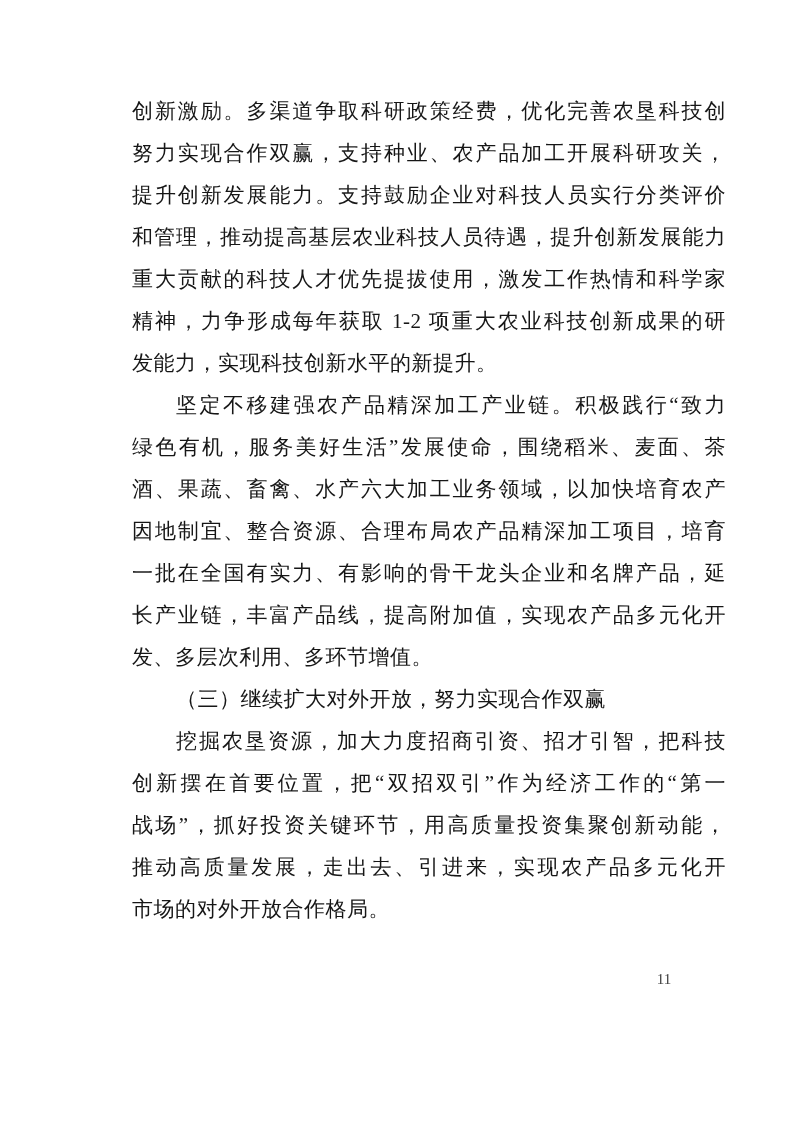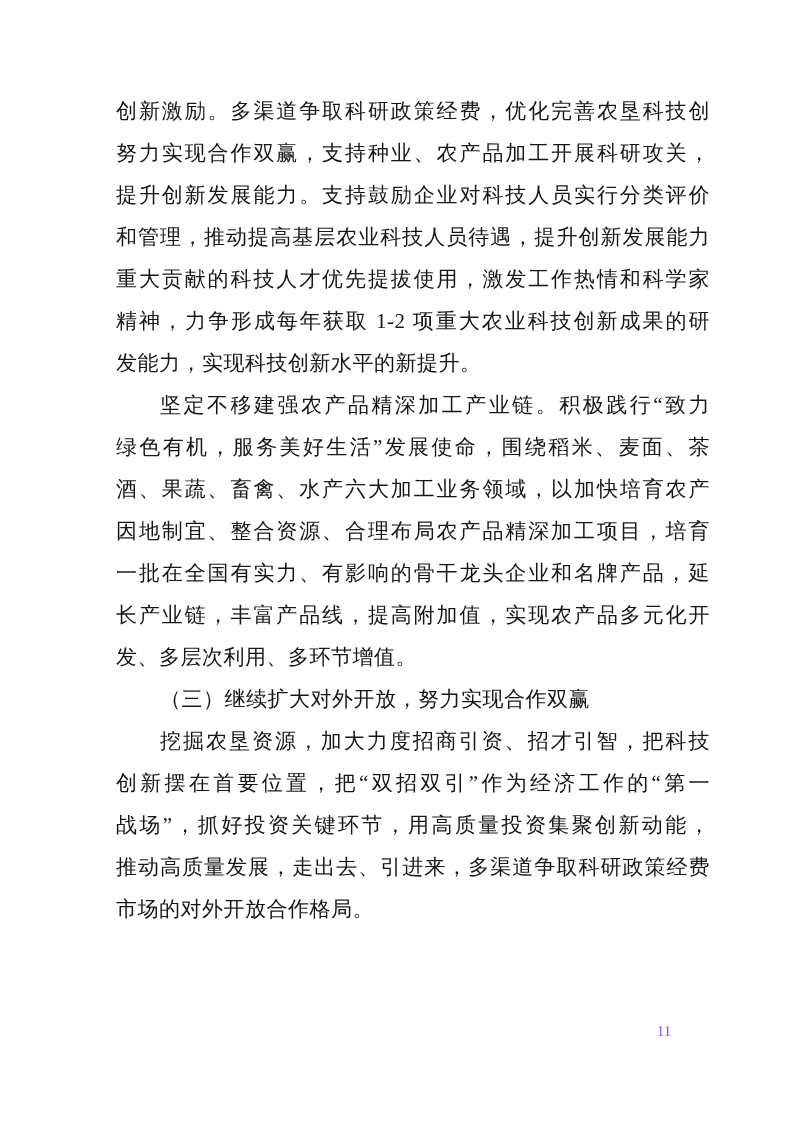--- a/index.html
+++ b/index.html
@@ -11,21 +11,21 @@
     position: relative;
     width: 794px;
     height: 1122px;
     background: #ffffff;
     overflow: hidden;
     font-family: "Liberation Serif", serif;
     color: #161616;
   }
   .text-body {
     position: absolute;
-    left: 116px;
+    left: 132px;
     top: 90px;
     width: 594px;
   }
   .paragraph {
     margin: 0;
     padding: 0;
   }
   .line {
     font-size: 21px;
     height: 42px;
@@ -38,26 +38,26 @@
     text-indent: 44px;
   }
   .line.last,
   .paragraph.heading .line {
     text-align-last: left;
     font-family: Liberation Serif, serif;
   }
   .page-number {
     position: absolute;
     left: 640px;
-    top: 1020px;
+    top: 968px;
     width: 48px;
     text-align: center;
     font-size: 15px;
     line-height: 22px;
-    color: #8b5cf6;
+    color: #404040;
   }
 </style>
 </head>
 <body>
 
 <div class="page">
   <div class="text-body">
       <div class="paragraph body">
         <div class="line">创新激励。多渠道争取科研政策经费，优化完善农垦科技创</div>
         <div class="line">努力实现合作双赢，支持种业、农产品加工开展科研攻关，</div>
@@ -76,18 +76,18 @@
         <div class="line">长产业链，丰富产品线，提高附加值，实现农产品多元化开</div>
         <div class="line last">发、多层次利用、多环节增值。</div>
       </div>
       <div class="paragraph heading">
         <div class="line first last">（三）继续扩大对外开放，努力实现合作双赢</div>
       </div>
       <div class="paragraph body">
         <div class="line first">挖掘农垦资源，加大力度招商引资、招才引智，把科技</div>
         <div class="line">创新摆在首要位置，把“双招双引”作为经济工作的“第一</div>
         <div class="line">战场”，抓好投资关键环节，用高质量投资集聚创新动能，</div>
-        <div class="line">推动高质量发展，走出去、引进来，多渠道争取科研政策经费</div>
+        <div class="line">推动高质量发展，走出去、引进来，实现农产品多元化开</div>
         <div class="line last">市场的对外开放合作格局。</div>
       </div>
     </div>
   <div class="page-number">11</div>
 </div>
 
 </body></html>

